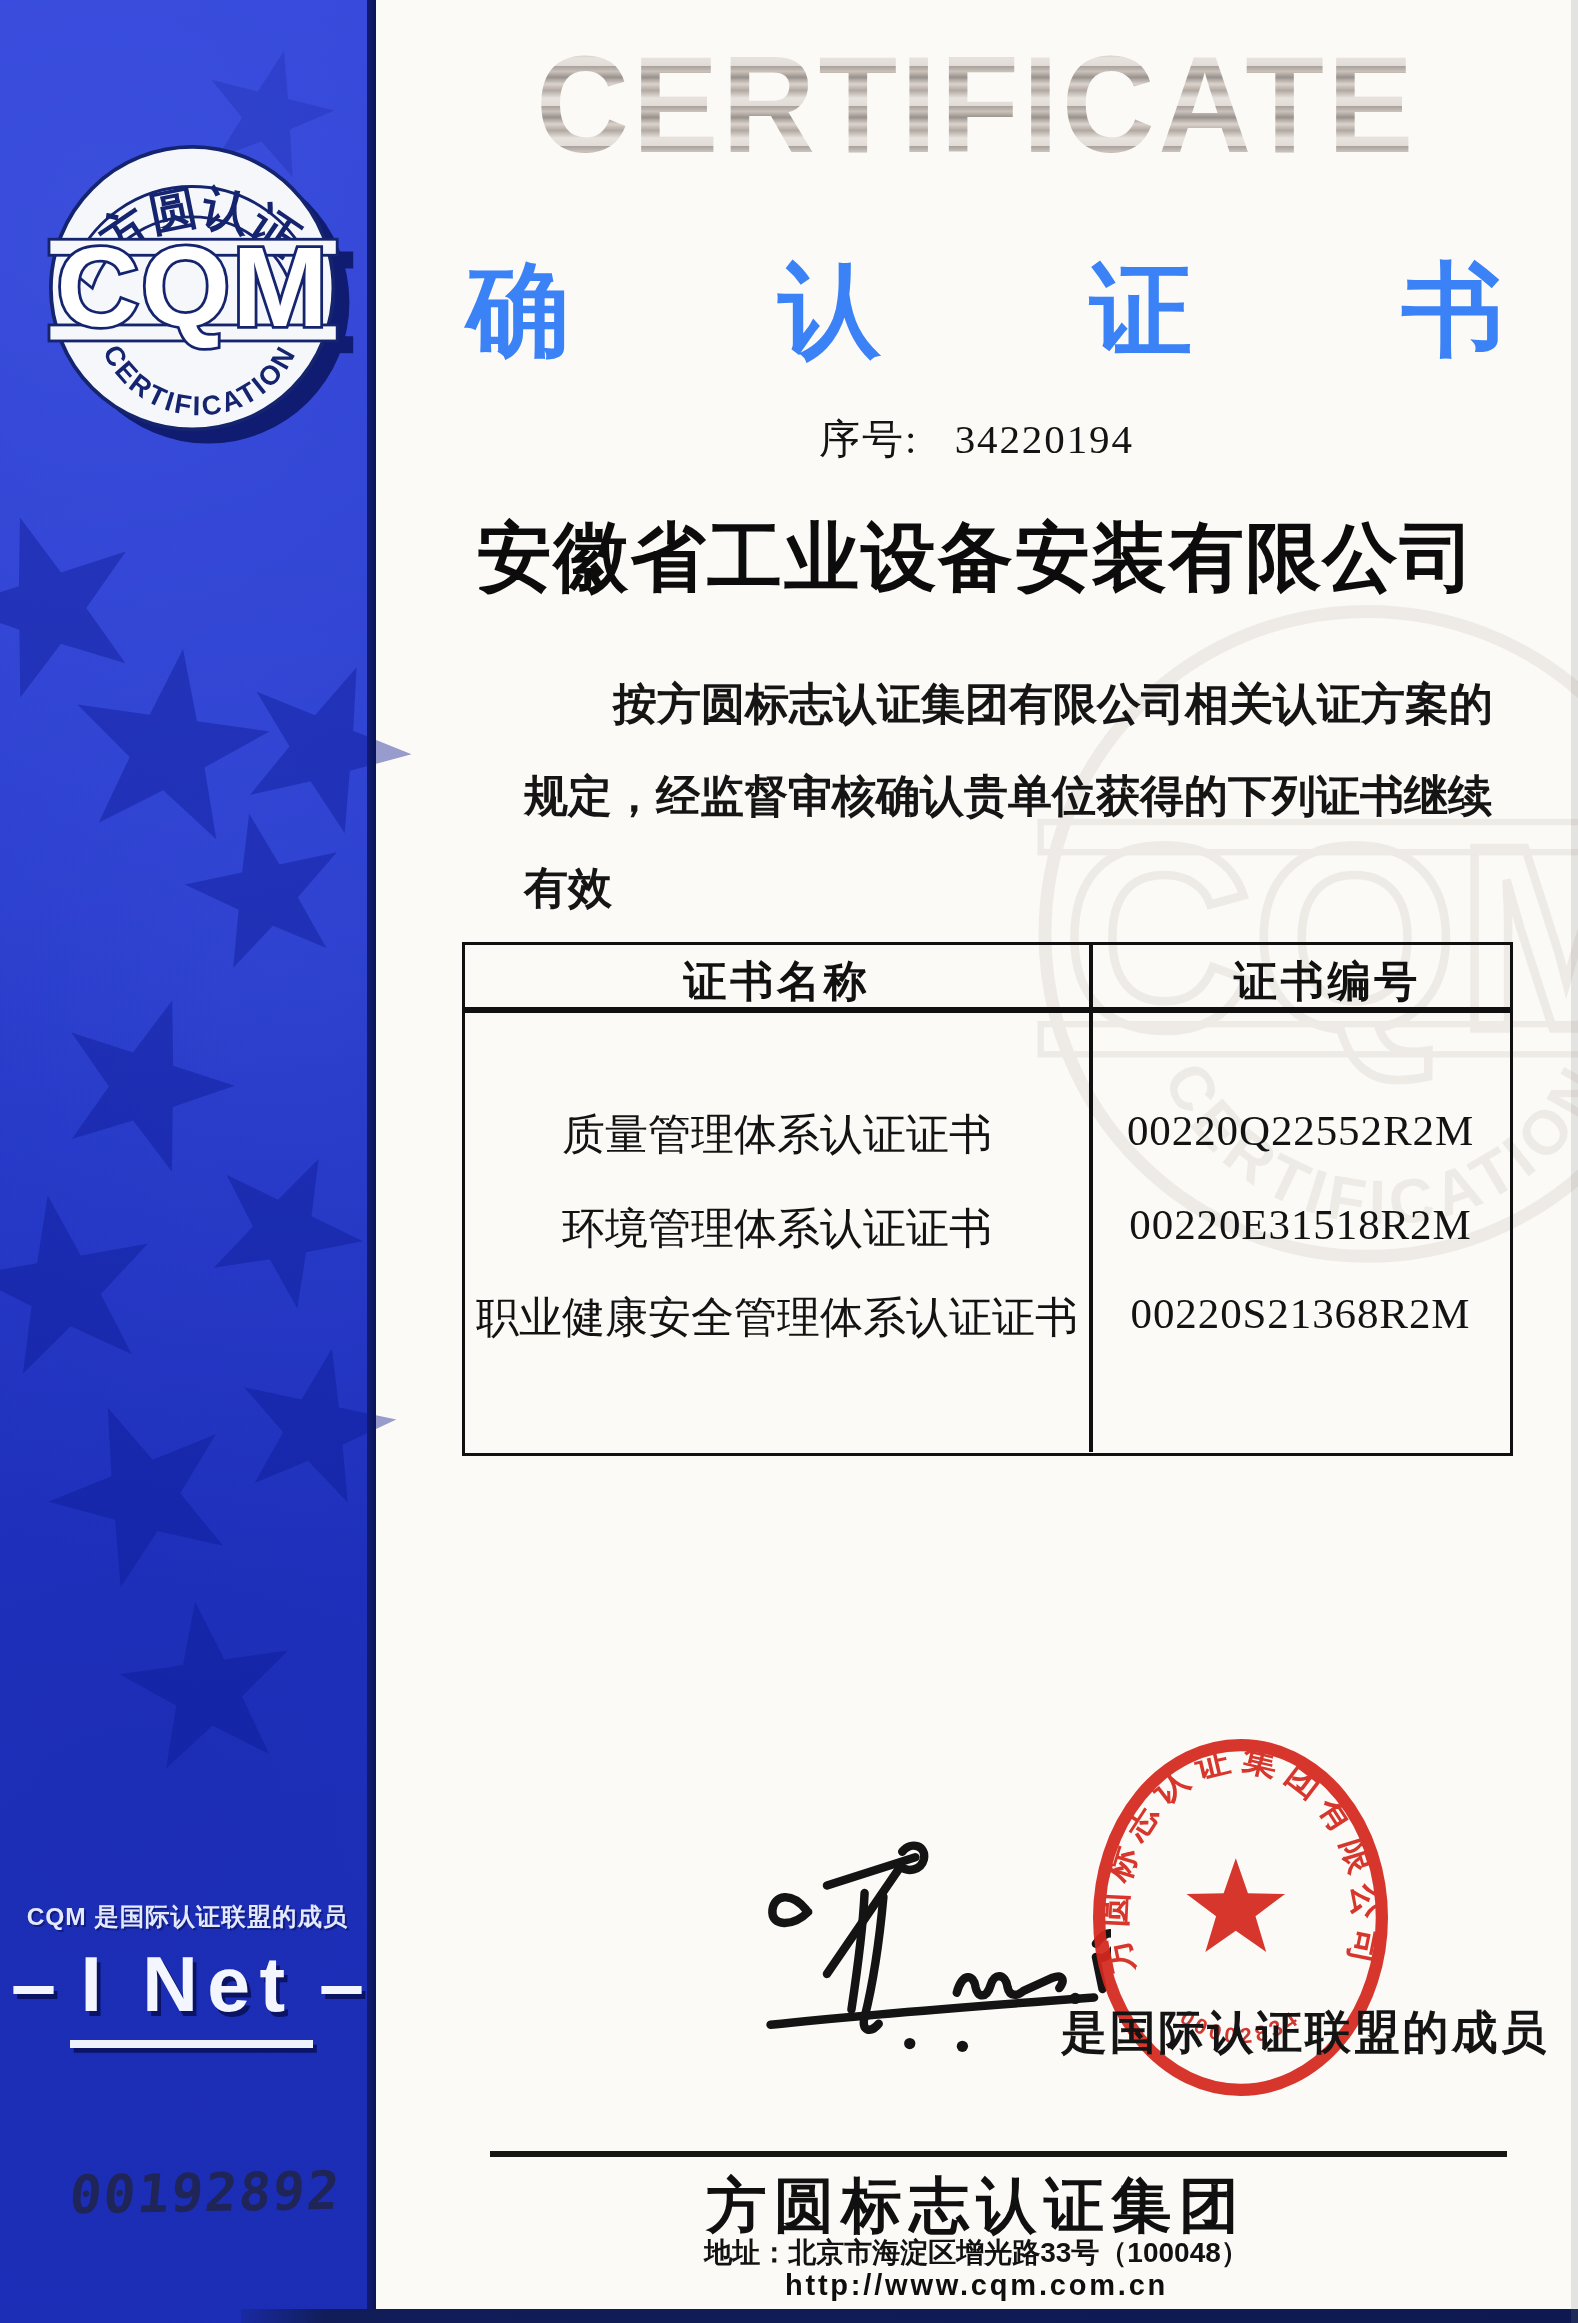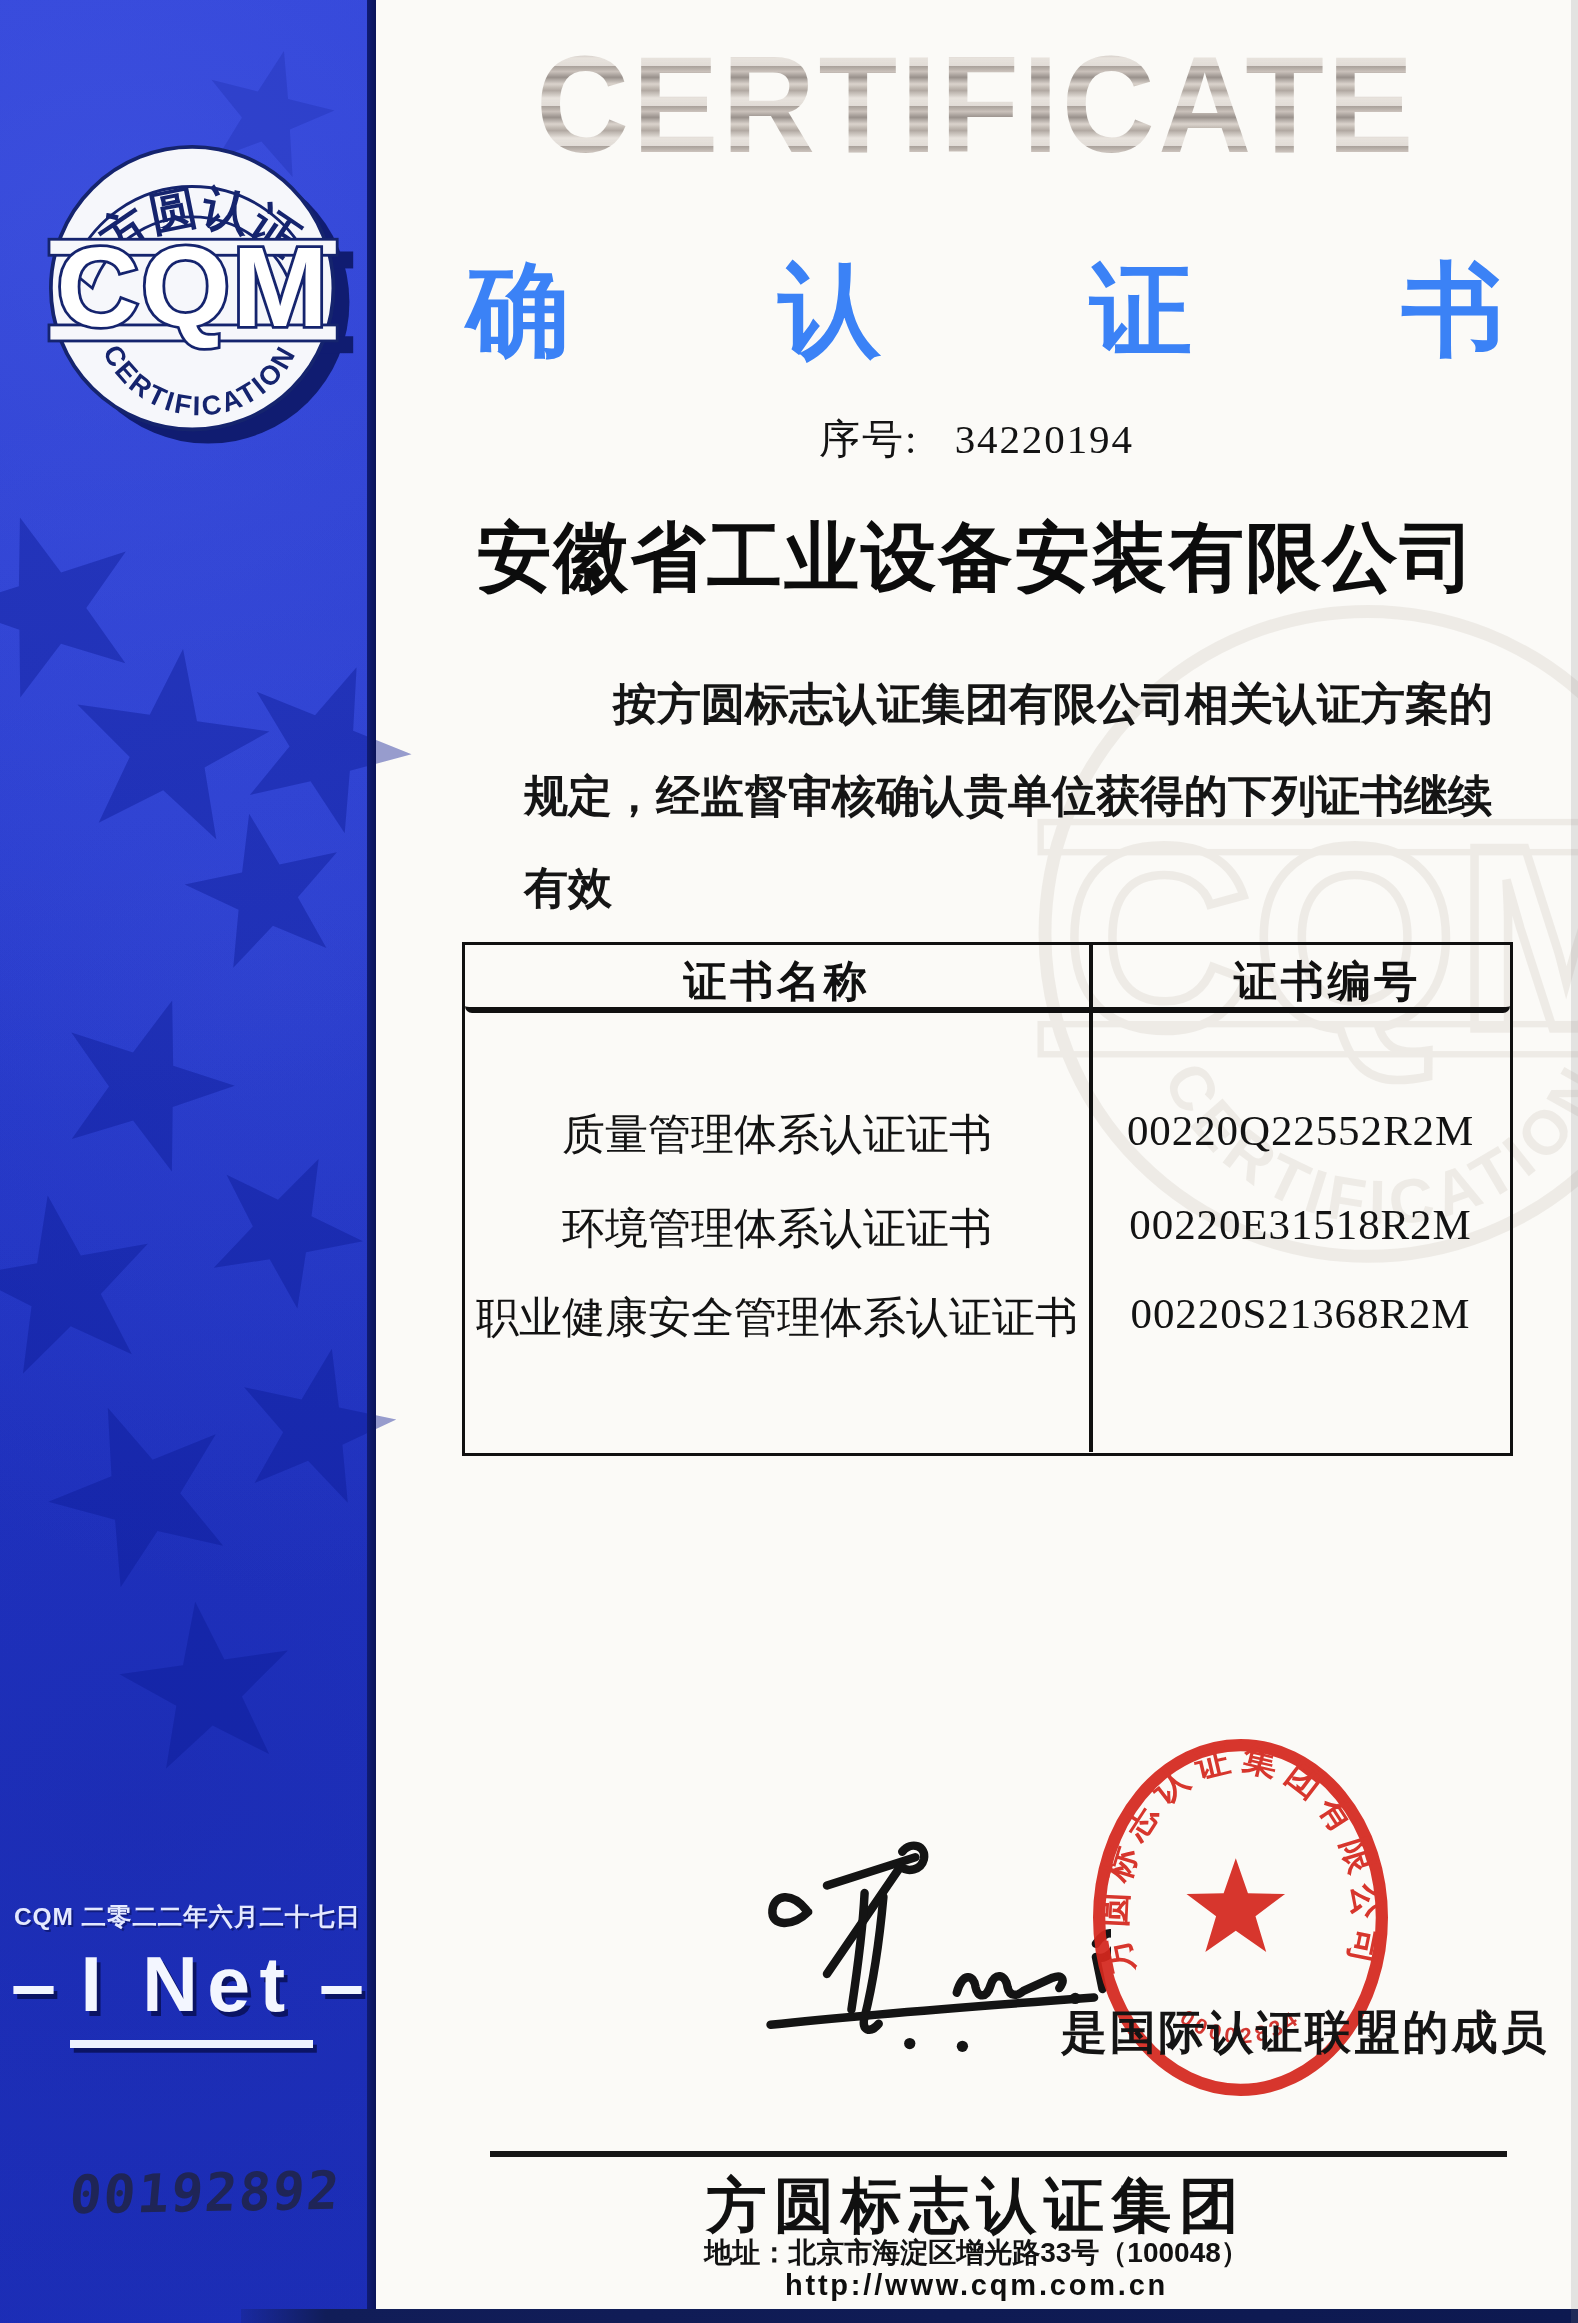--- a/index.html
+++ b/index.html
@@ -95,21 +95,20 @@
   .cert-table{
     left:87px;top:942px;width:1051px;height:514px;
     border:3.8px solid #101010;box-sizing:border-box;background:transparent;
   }
   .cert-table .col-divider{
     position:absolute;left:624px;top:0;width:3.8px;height:507px;background:#101010;
   }
   .cert-table .head-row{
     position:absolute;left:0;top:0;width:100%;height:62px;
     border-bottom:6.6px solid #101010;
-    border-radius:7px;
   }
   .cert-table .head-cell{
     position:absolute;top:7.5px;font-size:43px;font-weight:600;color:#111;
     text-align:center;letter-spacing:3.8px;
   }
   .cert-table .hc1{left:0;width:624px;}
   .cert-table .hc2{left:628px;width:415px;padding-left:27px;}
   .cert-table .body-col{
     position:absolute;top:69px;height:438px;
   }
@@ -190,21 +189,21 @@
     <g>
       <rect x="38" y="116" width="306" height="17" fill="#f6f7fb" stroke="#15246e" stroke-width="3"></rect>
       <rect x="38" y="207" width="306" height="17" fill="#f6f7fb" stroke="#15246e" stroke-width="3"></rect>
     </g>
     <text x="191" y="212" text-anchor="middle" font-family="Liberation Sans, DejaVu Sans, sans-serif" font-size="122" font-weight="bold" fill="#ffffff" stroke="#15246e" stroke-width="6" paint-order="stroke" style="letter-spacing:2px;" transform="scale(1,0.98)">CQM</text>
     <text font-family="Liberation Sans, DejaVu Sans, sans-serif" font-size="29" font-weight="bold" fill="#15246e" style="letter-spacing:3px;">
       <textPath href="#lgBot" startOffset="50%" text-anchor="middle">CERTIFICATION</textPath>
     </text>
   </svg>
 
-  <div class="abs membership">CQM 二零二二年六月二十七日</div>
+  <div class="abs membership">CQM 是国际认证联盟的成员</div>
   <div class="abs inet">
     <span class="dash">–</span>
     <span class="label">I  Net</span>
     <span class="dash">–</span>
   </div>
   <div class="abs inet-underline"></div>
   <div class="abs booklet-serial">00192892</div>
 </div>
 <div class="abs sidebar-edge"></div>
 

